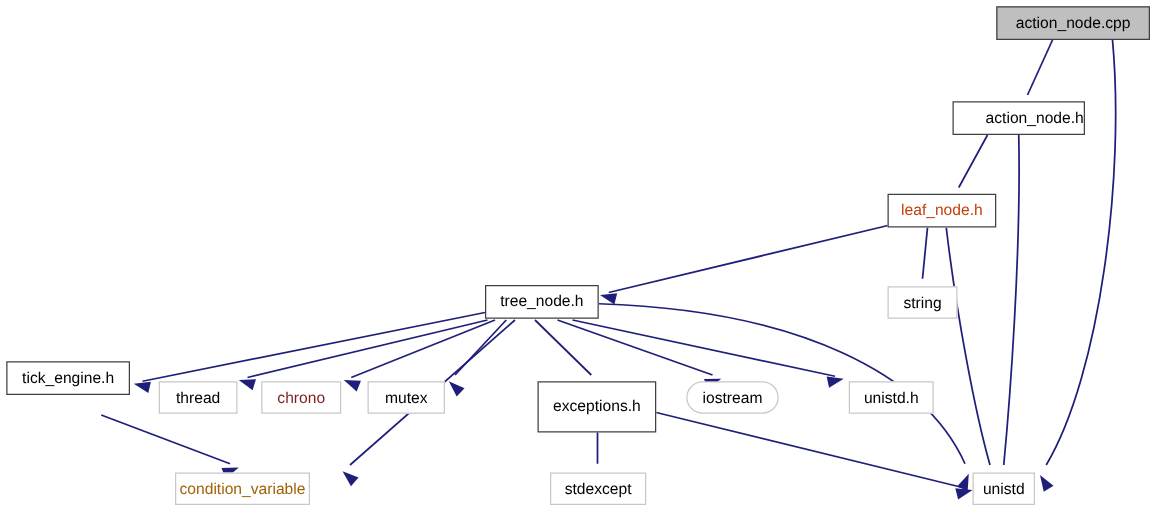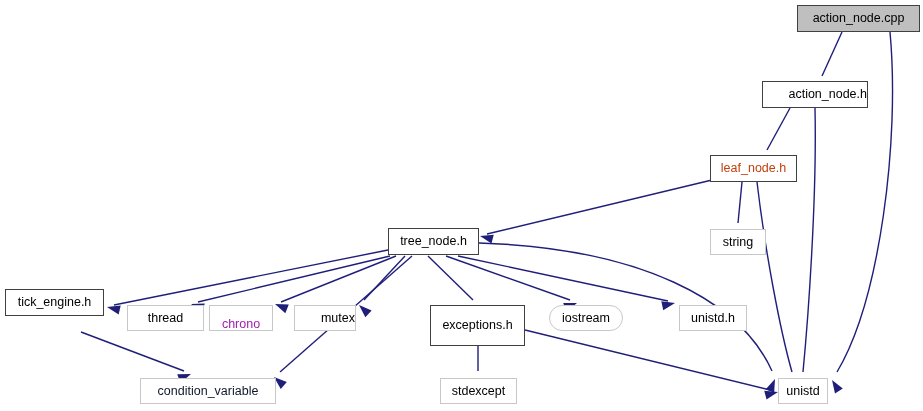--- a/index.html
+++ b/index.html
@@ -147,39 +147,39 @@
       </div>
       <div class="graph-node kind-system" style="left: 710px; top: 229px; width: 56px; height: 26px; border-color: rgb(200, 200, 200); color: rgb(0, 0, 0);">
         <span class="node-label">string</span>
       </div>
       <div class="graph-node kind-project" style="left: 388px; top: 228px; width: 91px; height: 27px; border-color: rgb(64, 64, 64); color: rgb(0, 0, 0);">
         <span class="node-label">tree_node.h</span>
       </div>
       <div class="graph-node kind-project" style="left: 5px; top: 289px; width: 99px; height: 27px; border-color: rgb(64, 64, 64); color: rgb(0, 0, 0);">
         <span class="node-label">tick_engine.h</span>
       </div>
-      <div class="graph-node kind-system" style="left: 127px; top: 305px; width: 77px; height: 26px; border-color: rgb(200, 200, 200); color: rgb(0, 0, 0);">
+      <div class="graph-node kind-system" style="left: 127px; top: 305px; width: 63px; height: 26px; border-color: rgb(200, 200, 200); color: rgb(0, 0, 0);">
         <span class="node-label">thread</span>
       </div>
-      <div class="graph-node kind-system" style="left: 209px; top: 305px; width: 64px; height: 26px; border-color: rgb(200, 200, 200); color: #a21caf; align-items: flex-end;">
+      <div class="graph-node kind-system" style="left: 209px; top: 305px; width: 64px; height: 26px; border-color: rgb(200, 200, 200); color: #7f1d1d;">
         <span class="node-label">chrono</span>
       </div>
-      <div class="graph-node kind-system" style="left: 294px; top: 305px; width: 62px; height: 26px; border-color: rgb(200, 200, 200); color: rgb(0, 0, 0); justify-content: flex-end;">
+      <div class="graph-node kind-system" style="left: 294px; top: 305px; width: 62px; height: 26px; border-color: rgb(200, 200, 200); color: rgb(0, 0, 0);">
         <span class="node-label">mutex</span>
       </div>
       <div class="graph-node kind-project" style="left: 430px; top: 305px; width: 95px; height: 41px; border-color: rgb(64, 64, 64); color: rgb(0, 0, 0);">
         <span class="node-label">exceptions.h</span>
       </div>
       <div class="graph-node kind-system" style="left: 549px; top: 305px; width: 74px; height: 26px; border-color: rgb(200, 200, 200); color: rgb(0, 0, 0); border-radius: 13px;">
         <span class="node-label">iostream</span>
       </div>
       <div class="graph-node kind-system" style="left: 648px; top: 305px; width: 68px; height: 26px; border-color: rgb(200, 200, 200); color: rgb(0, 0, 0); margin-left: 31px;">
         <span class="node-label">unistd.h</span>
       </div>
-      <div class="graph-node kind-system" style="left: 140px; top: 378px; width: 136px; height: 26px; border-color: rgb(200, 200, 200); color: #0f172a;">
+      <div class="graph-node kind-system" style="left: 140px; top: 378px; width: 108px; height: 26px; border-color: rgb(200, 200, 200); color: #a16207;">
         <span class="node-label">condition_variable</span>
       </div>
       <div class="graph-node kind-system" style="left: 440px; top: 378px; width: 77px; height: 26px; border-color: rgb(200, 200, 200); color: rgb(0, 0, 0); align-items: center;">
         <span class="node-label">stdexcept</span>
       </div>
       <div class="graph-node kind-system" style="left: 778px; top: 378px; width: 50px; height: 26px; border-color: rgb(200, 200, 200); color: rgb(0, 0, 0);">
         <span class="node-label">unistd</span>
       </div>
     </div>
 </div>

